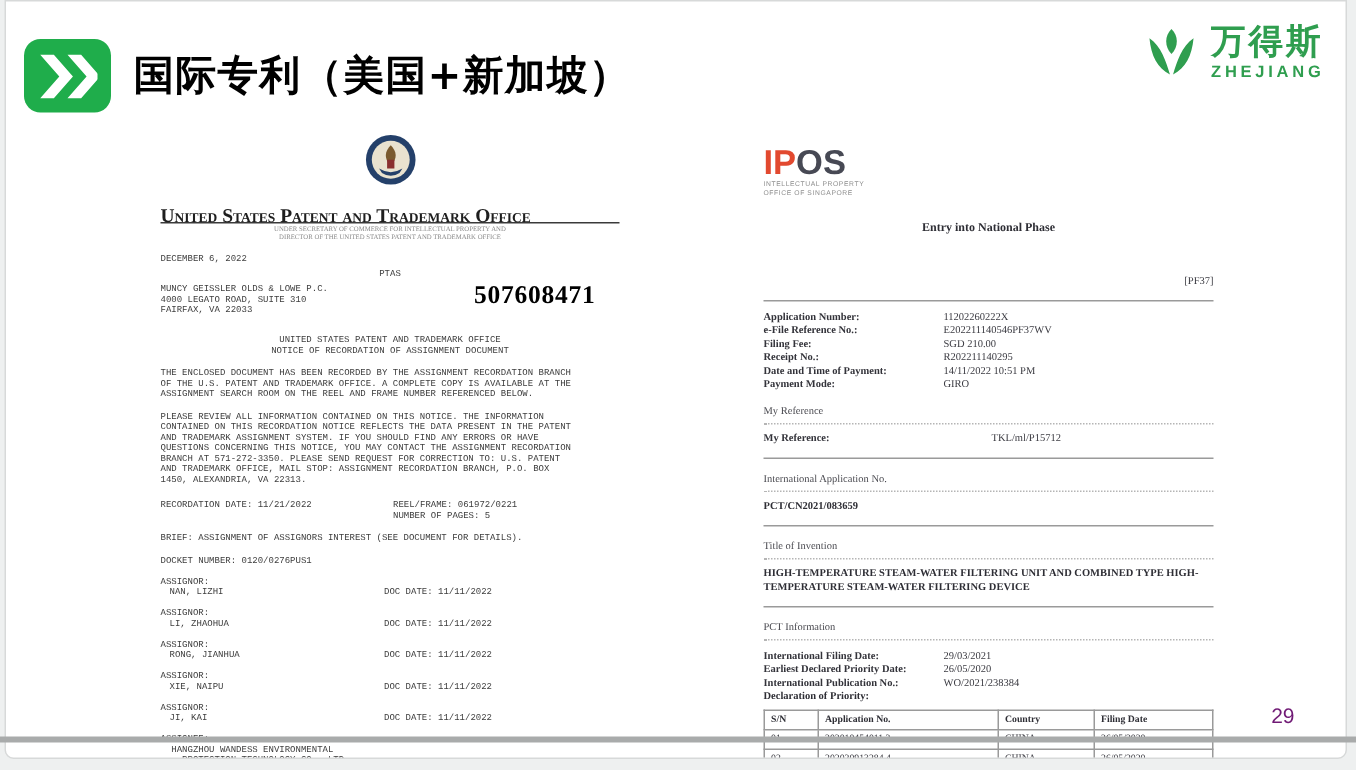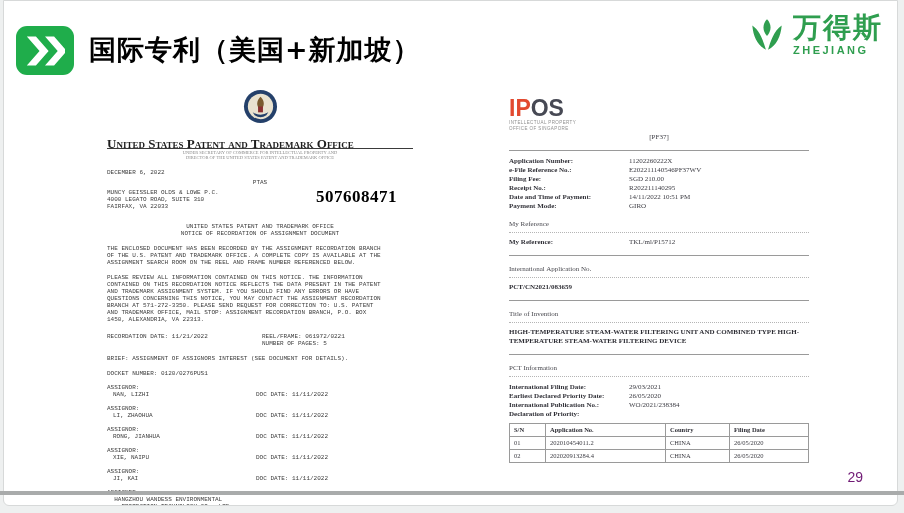--- a/index.html
+++ b/index.html
@@ -11,21 +11,21 @@
   .bottom-bar { position:absolute; left:0; bottom:0; width:904px; height:4px; background:#a9abab; }
 
   
   .chevron-badge { position:absolute; left:12px; top:25px; width:58px; height:49px;
                    background:#1fad4b; border-radius:11px;
                    display:flex; align-items:center; justify-content:center; }
   .slide-title { position:absolute; left:85px; top:31px; font-size:27px; font-weight:bold;
                  color:#000; letter-spacing:1px; font-family:"DejaVu Sans", sans-serif; }
   .logo { position:absolute; right:14px; top:13px; display:flex; align-items:center; gap:5px; }
   .logo-texts { display:flex; flex-direction:column; line-height:1; }
-  .logo-cn { font-size:28px; font-weight:bold; color:#2f9e4f; letter-spacing:2px;
+  .logo-cn { font-size:23px; font-weight:bold; color:#2f9e4f; letter-spacing:2px;
              font-family:"DejaVu Sans", sans-serif; }
   .logo-en { font-size:11px; font-weight:bold; color:#2f9e4f; letter-spacing:2.5px; margin-top:3px; }
 
   
   .us-doc { position:absolute; left:103px; top:88px; width:306px;
             font-family:"Liberation Mono","DejaVu Sans Mono",monospace;
             font-size:6px; line-height:7px; color:#3d3d3d; }
   .prel { white-space:pre-line; }
   .seal-row { display:flex; justify-content:center; }
   .us-office-name { font-family:"Liberation Serif",serif; font-variant:small-caps;
@@ -53,28 +53,28 @@
   .sg-doc { position:absolute; left:505px; top:96px; width:300px;
             font-family:"Liberation Serif","DejaVu Serif",serif;
             font-size:7px; line-height:9px; color:#3b3b42; }
   .ipos-logo-word { font-size:23px; font-weight:900; letter-spacing:0; line-height:22px;
                     font-family:"Liberation Sans",sans-serif; }
   .ipos-orange { color:#e2492f; }
   .ipos-dark { color:#474954; }
   .ipos-sub { font-size:4.5px; line-height:5.5px; color:#8f8f8f; letter-spacing:0.4px;
               font-family:"Liberation Sans",sans-serif; white-space:pre-line; margin-top:1px; }
   .sg-title { text-align:center; font-weight:bold; font-size:8px; margin-top:16px; color:#2e2e35; }
-  .sg-pf { text-align:center; margin-top:2px; }
+  .sg-pf { text-align:right; margin-top:27px; }
   .sep-solid { border-top:1px solid #9a9a9a; margin-top:8px; }
   .sep-dotted { border-top:1px dotted #b5b5b5; margin-top:3px; }
   .sg-fields { margin-top:6px; }
   .sg-row { display:flex;align-items:flex-end; }
   .sg-row .lbl { width:120px; flex:none; font-weight:bold; color:#33333a; }
   .sg-section-h { margin-top:9px; color:#4a4a50; }
-  .sg-content { margin-top:5px; }
+  .sg-content { margin-top:5px;gap:32px; }
   .sg-bold { font-weight:bold; color:#2e2e35; }
   .sg-table { width:100%; border-collapse:collapse; margin-top:4px;
               font-size:6.5px; line-height:8px; }
   .sg-table th, .sg-table td { border:1px solid #9a9a9a; padding:2px 4px; text-align:left;
                                font-weight:normal; }
   .sg-table th { font-weight:bold; color:#2e2e35; }
   .col-sn { width:36px; } .col-app { width:120px; } .col-country { width:64px; }
 
   .page-num { position:absolute; right:34px; bottom:20px; font-size:14px; color:#701a75; }
 </style>
@@ -198,20 +198,21 @@
 
     <div class="sg-doc">
       <div>
         <div class="ipos-logo-word">
           <span class="ipos-orange">IP</span><span class="ipos-dark">OS</span>
         </div>
         <div class="ipos-sub">INTELLECTUAL PROPERTY
 OFFICE OF SINGAPORE</div>
       </div>
 
+      <div class="sg-title">Entry into National Phase</div>
       <div class="sg-pf">[PF37]</div>
       <div class="sep-solid"></div>
 
       <div class="sg-fields">
         <div class="sg-row">
             <span class="lbl">Application Number:</span>
             <span>11202260222X</span>
           </div>
         <div class="sg-row">
             <span class="lbl">e-File Reference No.:</span>

